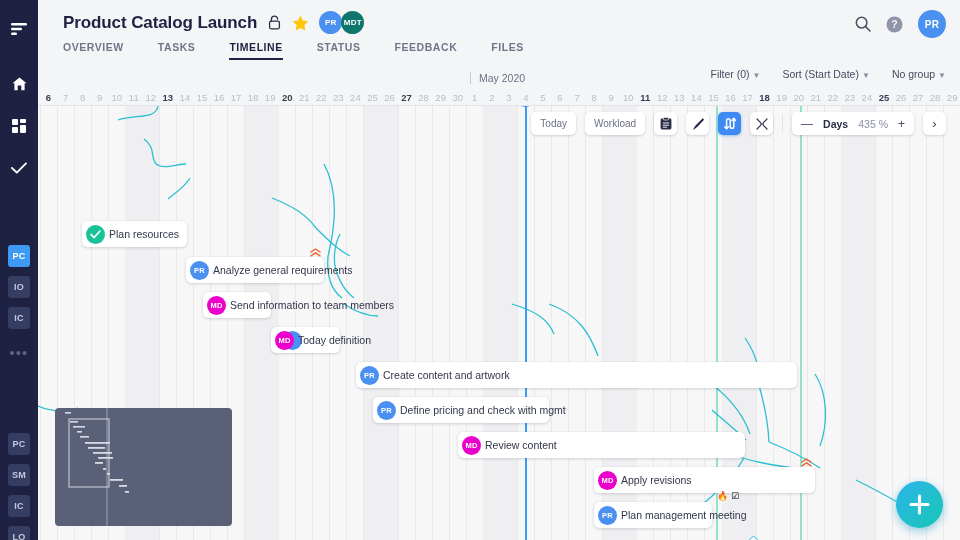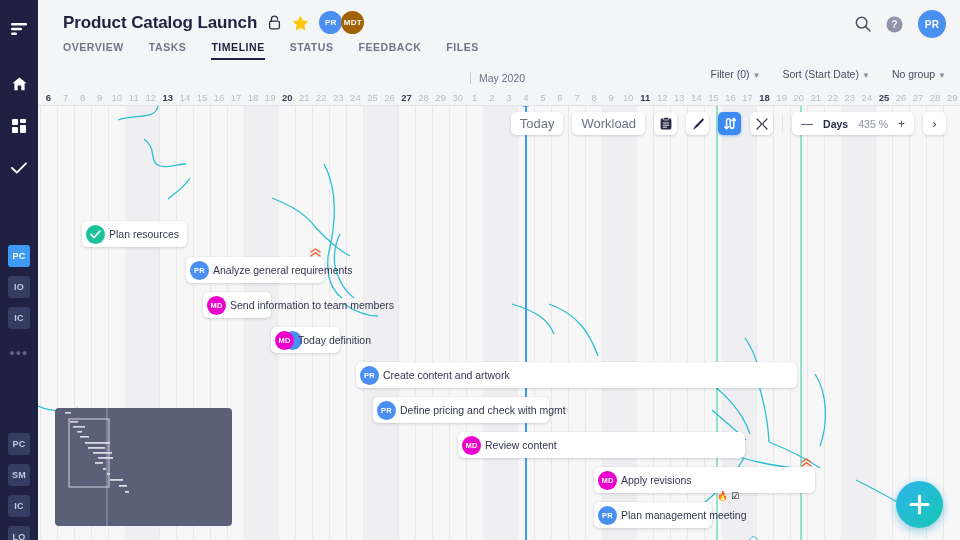--- a/index.html
+++ b/index.html
@@ -42,21 +42,21 @@
   .av {
     border-radius: 50%; color: #fff; font-weight: 700;
     display: flex; align-items: center; justify-content: center;
     letter-spacing: .2px;
   }
   .av-hd { width: 23px; height: 23px; font-size: 8px; margin-left: -1px; }
   #hd-right { position: absolute; right: 14px; top: 10px; display: flex; align-items: center; gap: 15px; }
   #hd-avatar { width: 28px; height: 28px; font-size: 10px; background: #4a90f0; }
 
   
-  #tabs { position: absolute; left: 25px; top: 41px; display: flex; gap: 25px; align-items: center; }
+  #tabs { position: absolute; left: 25px; top: 41px; display: flex; gap: 34px; align-items: center; }
   .tab {
     font-size: 10.5px; font-weight: 700; color: #71758a; letter-spacing: .55px;
     padding-bottom: 7px; position: relative; cursor: pointer;
   }
   .tab.sel { color: #1e2142; }
   .tab.sel::after {
     content: ""; position: absolute; left: 0; right: 0; bottom: 0;
     height: 2.5px; background: #1e2142;
   }
 
@@ -141,21 +141,21 @@
   }
 
   
   #toolbar {
     position: absolute; right: 14px; top: 112px; display: flex; align-items: center; gap: 9px; z-index: 28;
   }
   .tbtn {
     height: 23px; background: #ffffff; border-radius: 5px;
     box-shadow: 0 1px 2.5px rgba(30,33,66,.18);
     display: flex; align-items: center; justify-content: center;
-    font-size: 13px; color: #6c7085; padding: 0 9px; cursor: pointer; white-space: nowrap;
+    font-size: 10px; color: #6c7085; padding: 0 9px; cursor: pointer; white-space: nowrap;
   }
   .tbtn.sq { width: 23px; padding: 0; }
   .tbtn.on { background: #3d8bf2; color: #ffffff; box-shadow: 0 1px 3px rgba(61,139,242,.5); }
   #zoomgrp {
     height: 23px; background: #ffffff; border-radius: 5px;
     box-shadow: 0 1px 2.5px rgba(30,33,66,.18);
     display: flex; align-items: center; gap: 10px; padding: 0 9px;
   }
   #zoomgrp .zi { font-size: 12px; color: #4a4e66; cursor: pointer; line-height: 1; }
   #zoomunit { font-size: 10.5px; font-weight: 700; color: #2a2e44; }
@@ -242,21 +242,21 @@
             <rect x="1.6" y="6.2" width="9.8" height="7.6" rx="1.5" stroke="#2a2e44" stroke-width="1.3" fill="none"></rect>
           </svg>
       </div>
       <div class="hd-ico">
         <svg width="17" height="16" viewBox="0 0 17 16">
             <path d="M8.5 0.6 L10.9 5.5 L16.3 6.3 L12.4 10.1 L13.3 15.4 L8.5 12.9 L3.7 15.4 L4.6 10.1 L0.7 6.3 L6.1 5.5 Z" fill="#ffc70a"></path>
           </svg>
       </div>
       <div id="hd-members" style="display:flex">
           <div class="av av-hd" style="background: rgb(74, 144, 240);">PR</div>
-          <div class="av av-hd" style="background: #a16207;">MDT</div>
+          <div class="av av-hd" style="background: #0f766e;">MDT</div>
         </div>
     </div>
 
     <div id="hd-right">
       <div class="hd-ico">
         <svg width="16" height="16" viewBox="0 0 16 16">
             <circle cx="6.6" cy="6.6" r="5.3" stroke="#4a4e66" stroke-width="1.5" fill="none"></circle>
             <path d="M10.6 10.6 L15 15" stroke="#4a4e66" stroke-width="1.5" stroke-linecap="round"></path>
           </svg>
       </div>

